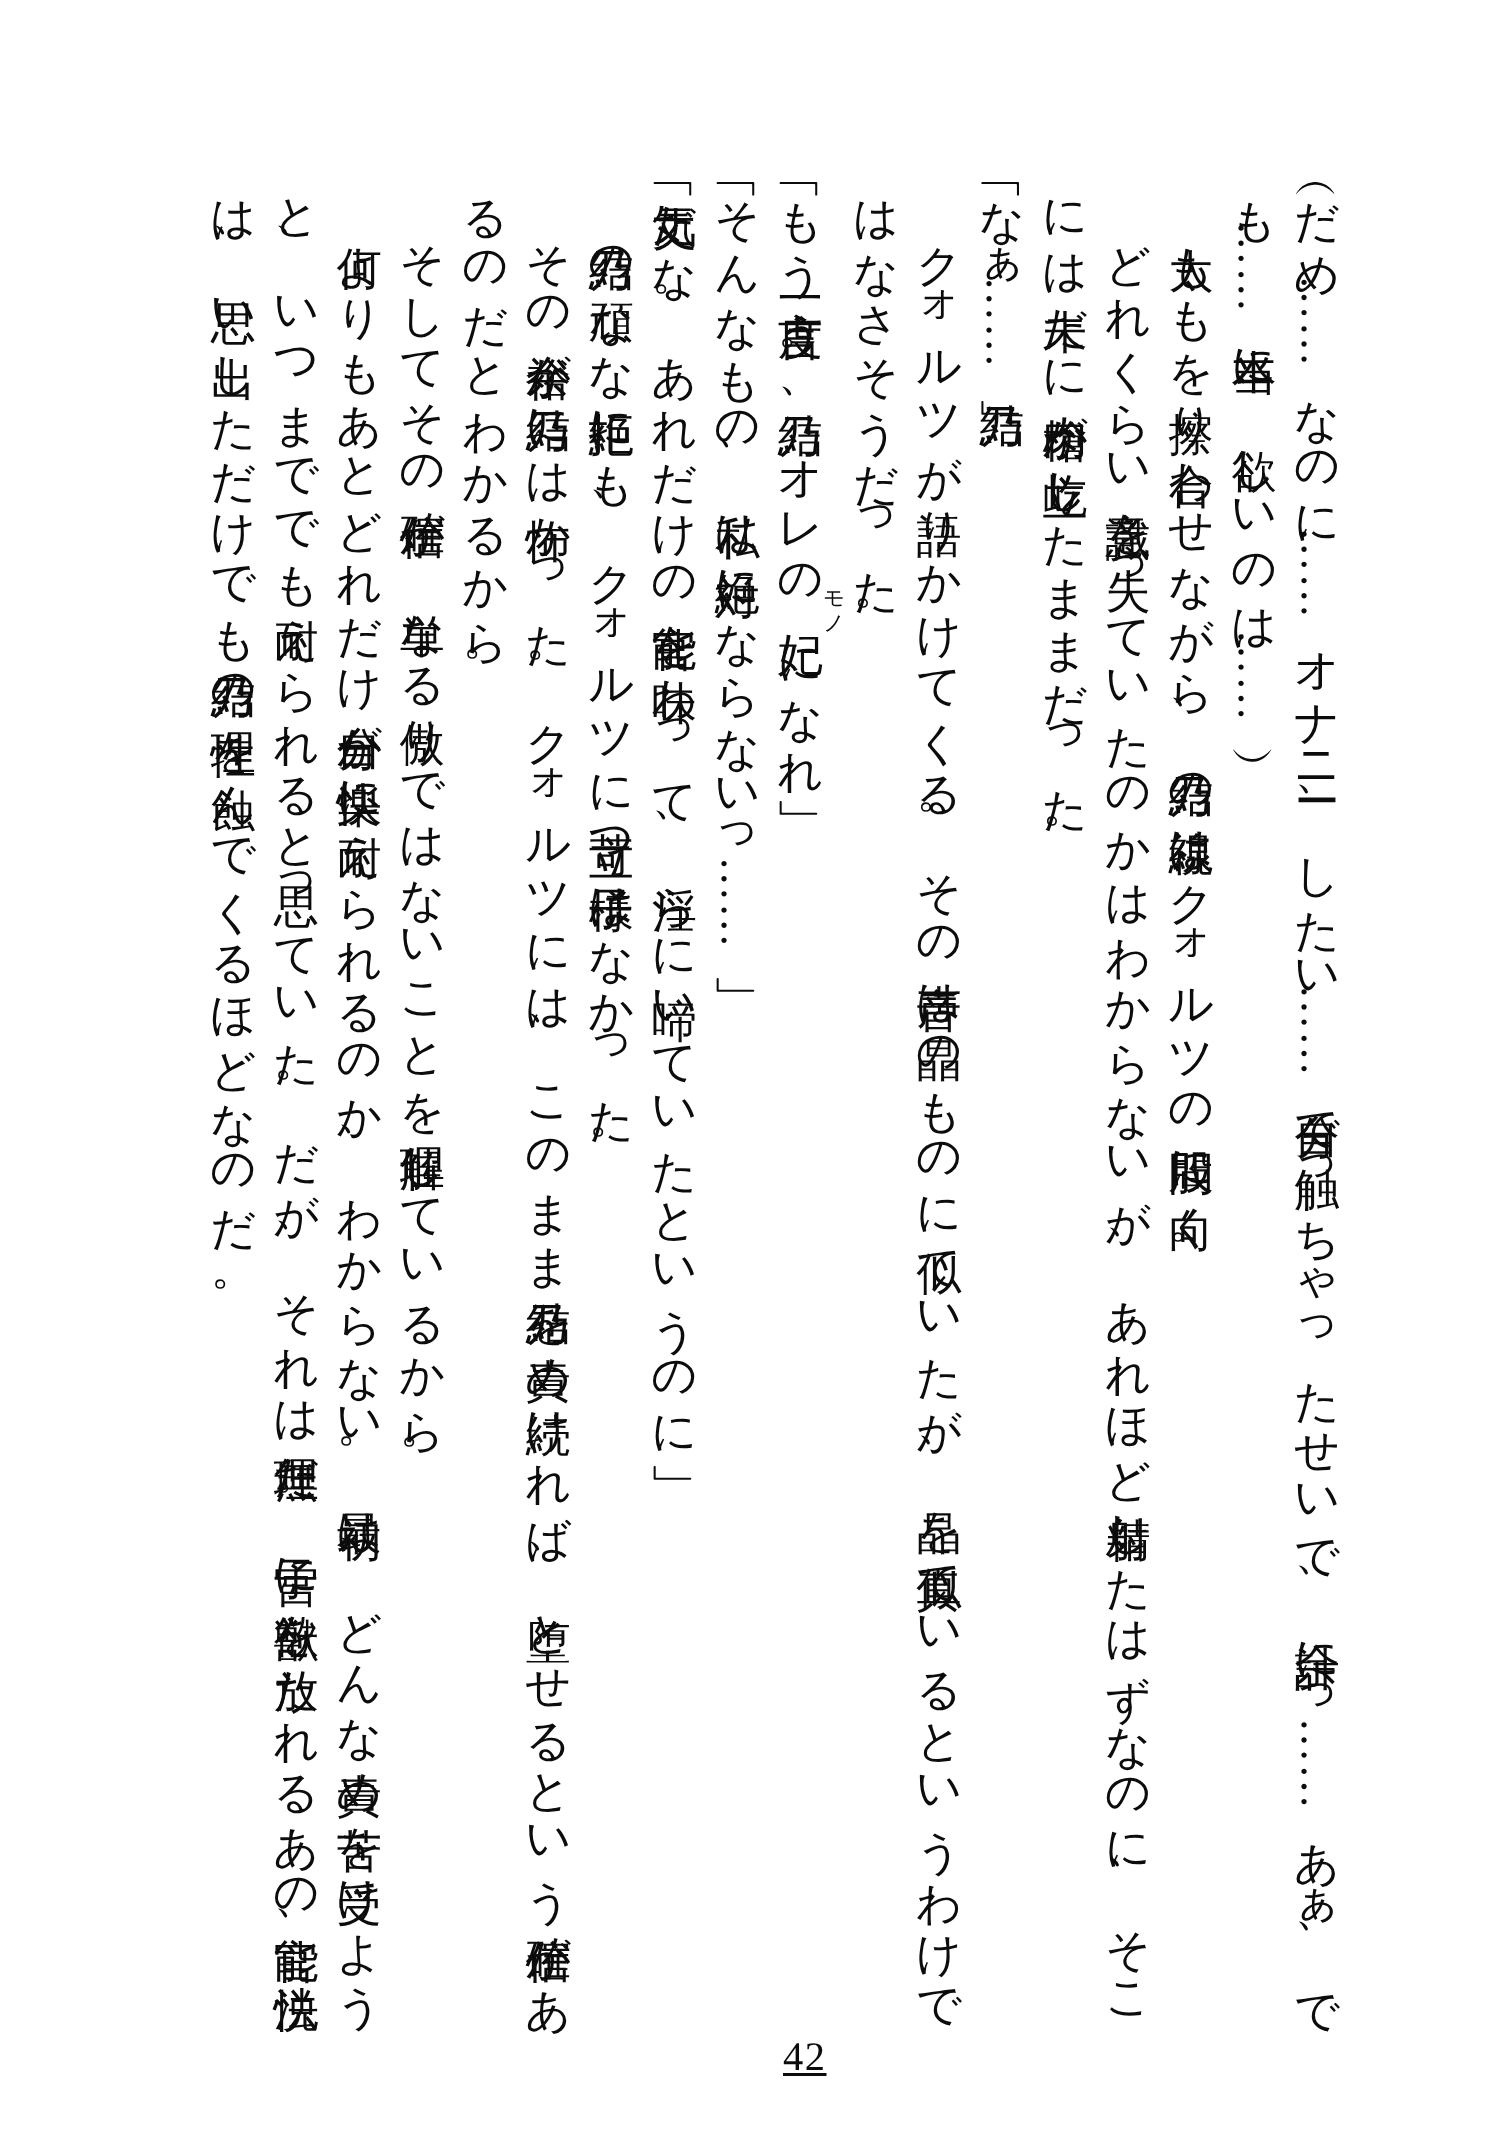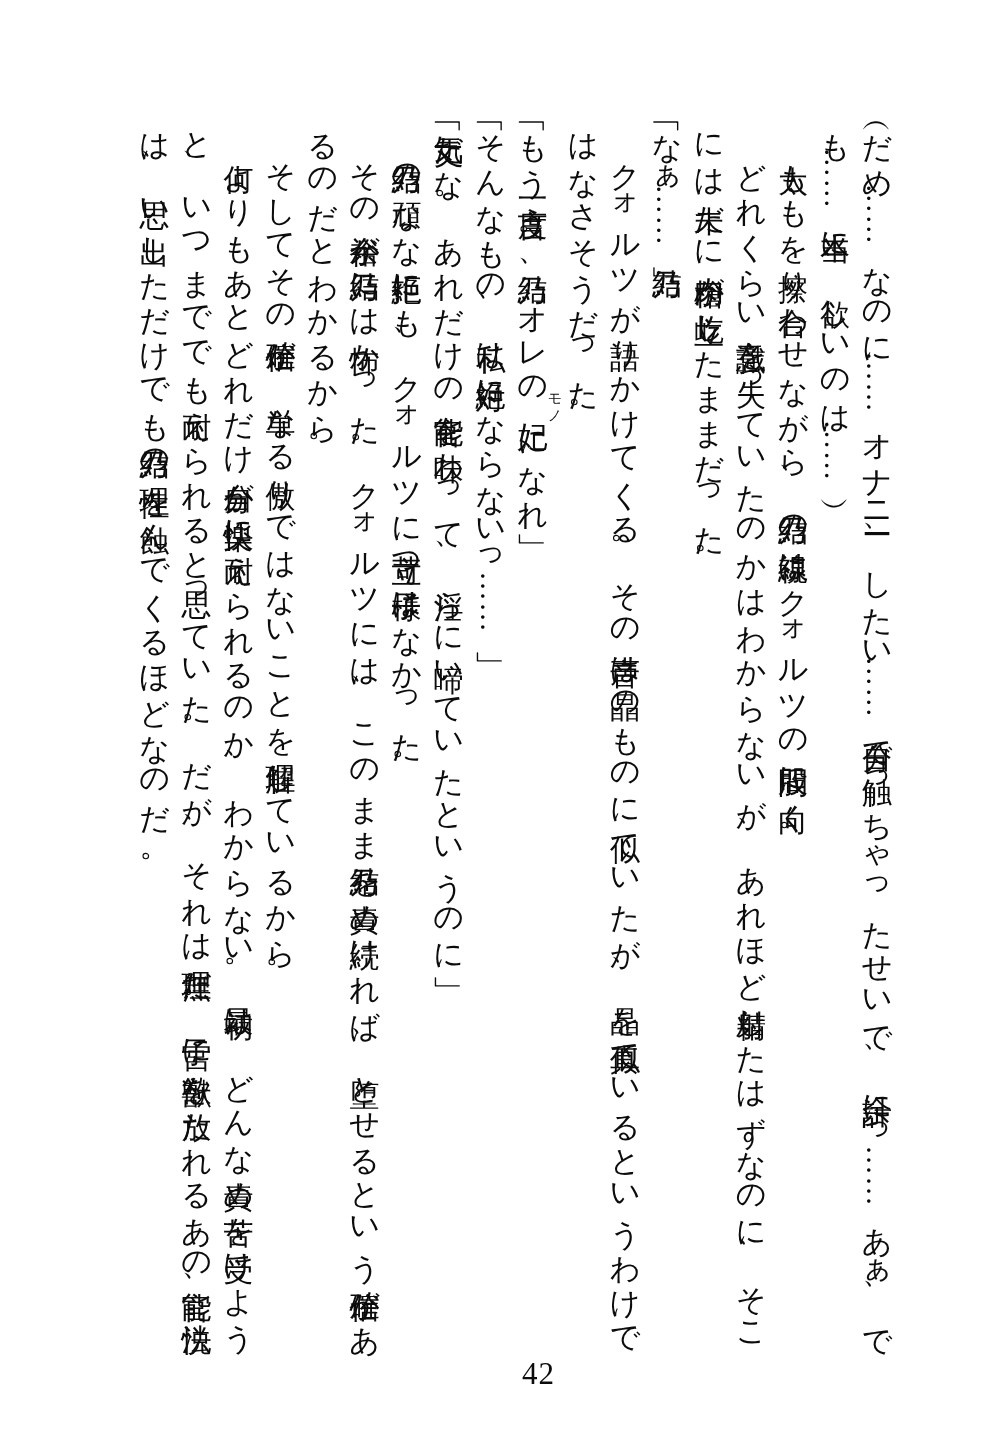--- a/index.html
+++ b/index.html
@@ -44,23 +44,24 @@
   
   .hang {
     display: inline-block;
     inline-size: 0;
     overflow: visible;
   }
   .page-number {
     position: absolute;
     top: 1356px;
     left: 522px;
-    font-size: 31px;
+    font-size: 27px;
     letter-spacing: 1px;
     color: #0c0c0c;
+    text-decoration: underline;
   }
 </style>
 </head>
 <body>
 
 <div class="page">
   <div class="body-text">
       <p class="">（だめ……なのに……オナニー、したい……自分で触っちゃったせいで、余計にっ……あぁ、でも……本当に、欲しいのは……）</p>
       <p class="indent">太ももを擦り合わせながら、結乃の視線はクォルツの股間に向く。</p>
       <p class="indent">どれくらい意識を失っていたのかはわからないが、あれほど射精したはずなのに、そこには未だに肉槍が屹立したままだった。</p>

